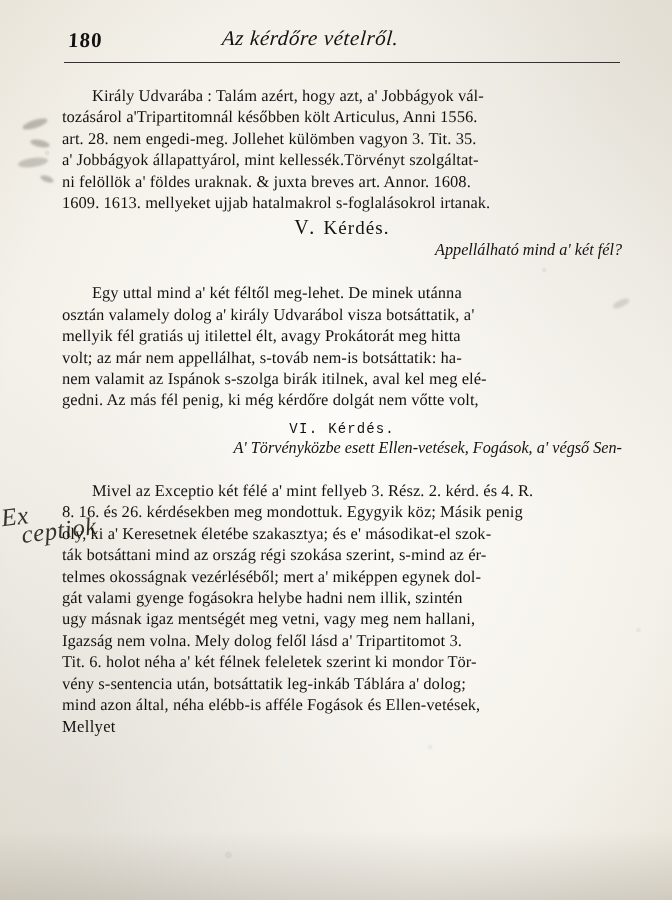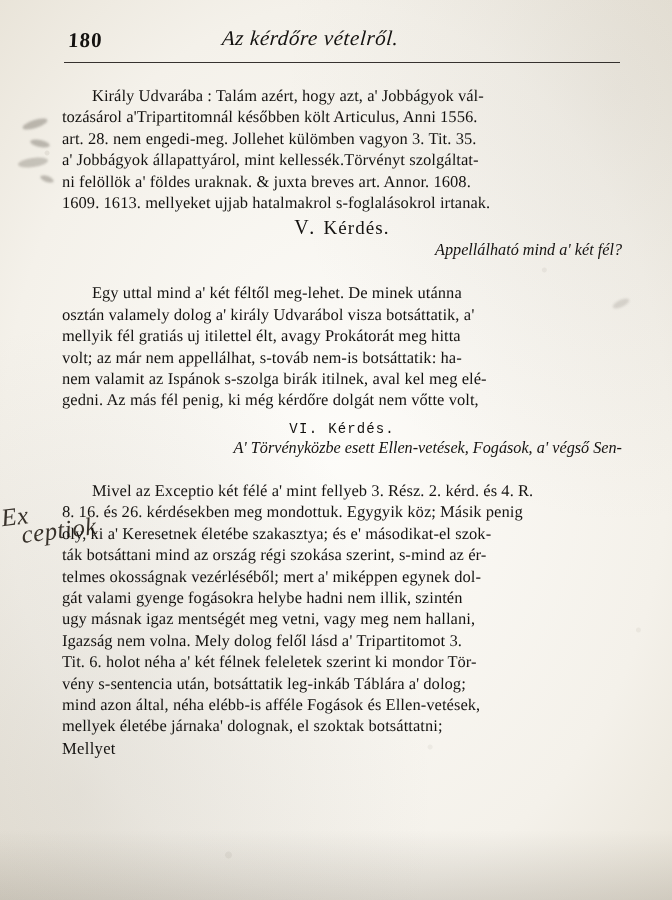--- a/index.html
+++ b/index.html
@@ -225,19 +225,18 @@
       <span class="line">8. 16. és 26. kérdésekben meg mondottuk. Egygyik köz; Másik penig</span>
       <span class="line">oly, ki a' Keresetnek életébe szakasztya; és e' másodikat-el szok-</span>
       <span class="line">ták botsáttani mind az ország régi szokása szerint, s-mind az ér-</span>
       <span class="line">telmes okosságnak vezérléséből; mert a' miképpen egynek dol-</span>
       <span class="line">gát valami gyenge fogásokra helybe hadni nem illik, szintén</span>
       <span class="line">ugy másnak igaz mentségét meg vetni, vagy meg nem hallani,</span>
       <span class="line">Igazság nem volna. Mely dolog felől lásd a' Tripartitomot 3.</span>
       <span class="line">Tit. 6. holot néha a' két félnek feleletek szerint ki mondor Tör-</span>
       <span class="line">vény s-sentencia után, botsáttatik leg-inkáb Táblára a' dolog;</span>
       <span class="line">mind azon által, néha elébb-is afféle Fogások és Ellen-vetések,</span>
-      <span class="line">mellyek életébe járnaka' dolognak, el szoktak botsáttatni;</span>
     </p>
 
     <div class="tail">Mellyet</div>
 
   </div>
 </div>
 
 </body></html>

